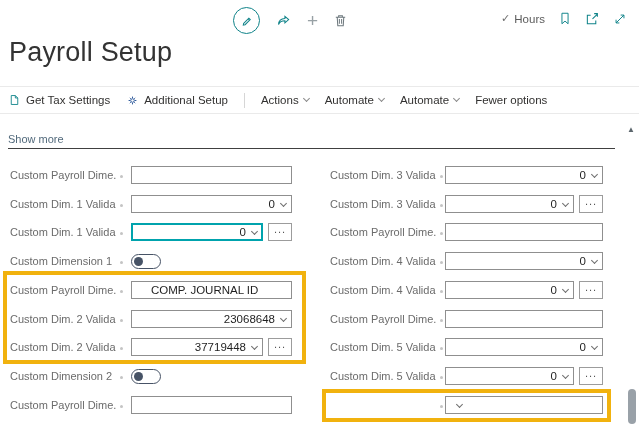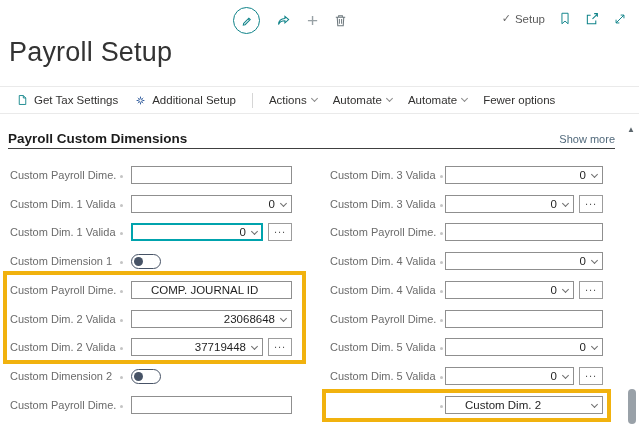--- a/index.html
+++ b/index.html
@@ -18,21 +18,21 @@
   .plus-glyph { font-size:19px; color:#98a1a5; line-height:16px; }
   .saved { display:flex; align-items:center; gap:4px; font-size:11.5px; color:#5b5b5b; }
   .saved .chk { color:#6d6d6d; font-size:11px; }
 
   
   .page-title { position:absolute; left:9px; top:37px; font-size:27px; font-weight:400; color:#333; letter-spacing:0.2px; }
 
   
   .hline { position:absolute; left:0; right:0; height:1px; background:#eaeaea; }
   .actionbar { position:absolute; left:0; top:87px; height:26px; display:flex; align-items:center;
-               padding-left:16px; gap:16px; font-size:11.5px; color:#323130; }
+               padding-left:8px; gap:16px; font-size:11.5px; color:#323130; }
   .ab-item { display:flex; align-items:center; gap:5px; white-space:nowrap; }
   .ab-divider { width:1px; height:15px; background:#d6d6d6; }
   .caret { width:5px; height:5px; border-right:1.3px solid #8a8a8a; border-bottom:1.3px solid #8a8a8a;
            transform:rotate(45deg); display:inline-block; margin-top:-3px; }
 
   
   .section-header { position:absolute; left:8px; top:129px; width:607px; height:20px;
                     border-bottom:1px solid #404040; display:flex; justify-content:space-between; align-items:center; }
   .section-title { font-size:13.5px; font-weight:bold; color:#1c1c1c; }
   .show-more { font-size:11px; color:#51697b; }
@@ -95,21 +95,21 @@
         <svg width="15" height="15" viewBox="0 0 16 16" fill="none" stroke="#6d787d" stroke-width="1.1">
           <path d="M3 4.5 h10 M6 4.5 V3 h4 v1.5 M4.5 4.5 l.6 9 h5.8 l.6 -9 M6.8 6.5 v5 M9.2 6.5 v5"></path>
         </svg>
       </span>
     </button>
   </div>
 
   <div class="toolbar-right">
     <span class="saved">
       <span class="chk">✓</span>
-      <span>Setup</span>
+      <span>Hours</span>
     </span>
     <button class="icon-btn">
       <span>
         <svg width="14" height="15" viewBox="0 0 16 16" fill="none" stroke="#0f8389" stroke-width="1.1">
           <path d="M4.5 2 h7 v12 l-3.5 -3 l-3.5 3 z"></path>
         </svg>
       </span>
     </button>
     <button class="icon-btn">
       <span>
@@ -161,21 +161,20 @@
         <span>Automate</span>
         <span class="caret"></span>
       </button>
       <button class="ab-item">
         <span>Fewer options</span>
       </button>
     </div>
   <div class="hline" style="top:113px"></div>
 
   <div class="section-header">
-    <span class="section-title">Payroll Custom Dimensions</span>
     <span class="show-more">Show more</span>
   </div>
 
   <div class="form-col" id="col-left" style="left:0">
       <div class="frow" style="top: 0px;">
         <span class="flabel">Custom Payroll Dime...</span>
         <span class="marker"></span>
         <div class="fwrap" style="left: 131px; width: 161px;">
           <div class="tfield input" style="width: 161px;">
             <span class="val left"></span>
@@ -340,21 +339,20 @@
             <span class="val">0</span>
             <span class="caret"></span>
           </div>
           <button class="dots">...</button>
         </div>
       </div>
       <div class="frow" style="top: 230px;">
         <span class="marker"></span>
         <div class="fwrap" style="left: 125px; width: 158px;">
           <div class="tfield combo" style="width: 158px;">
-            <span class="val left">Custom Dim. 2</span>
             <span class="caret"></span>
           </div>
         </div>
       </div>
     </div>
 
   <div class="hl-box hl-left"></div>
   <div class="hl-box hl-right"></div>
 
   <span class="scroll-up">▲</span>

